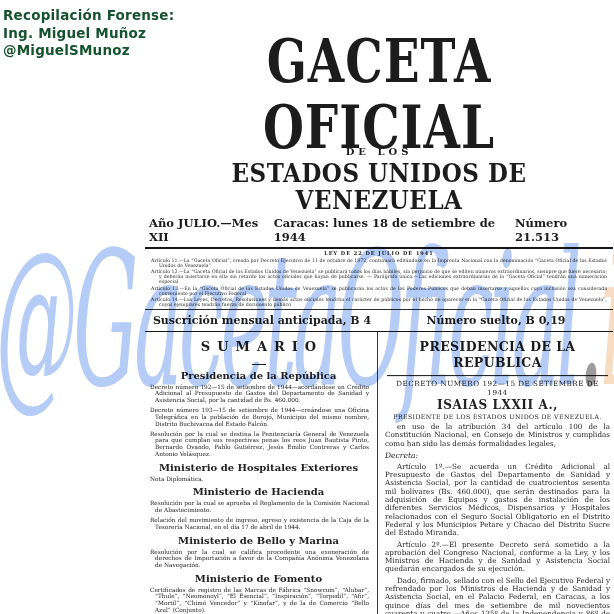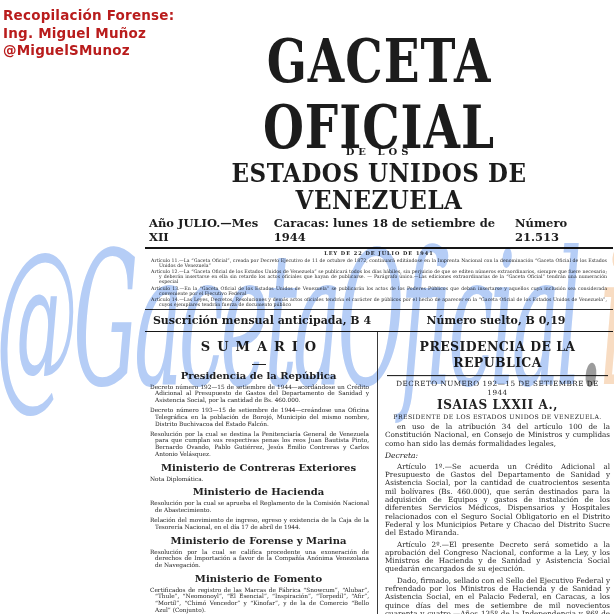--- a/index.html
+++ b/index.html
@@ -7,21 +7,21 @@
     width:614px; height:614px; position:relative; overflow:hidden;
     background:#ffffff; color:#1c1c1c;
     font-family:"DejaVu Serif","Liberation Serif",serif;
   }
 
   
   .credit {
     position:absolute; top:7px; left:3px; z-index:3;
     font-family:"DejaVu Sans","Liberation Sans",sans-serif;
     font-weight:bold; font-size:13.5px; line-height:17.5px;
-    color:#b91c1c; letter-spacing:0.2px;
+    color:#14532d; letter-spacing:0.2px;
   }
 
   
   .doc { position:absolute; left:145px; top:22px; width:468px; z-index:1; }
 
   .masthead-title {
     text-align:center; font-weight:bold; font-size:47px; line-height:52px;
     letter-spacing:1px; margin:6px 0 14px 0;
     transform:scaleY(1.28); transform-origin:center top;
   }
@@ -133,31 +133,31 @@
 
           <div class="sm-block rc-block t-heading"><span class="rc-text">Presidencia de la República</span></div>
 
           <div class="sm-block rc-block t-item"><span class="rc-text">Decreto número 192—15 de setiembre de 1944—acordándose un Crédito Adicional al Presupuesto de Gastos del Departamento de Sanidad y Asistencia Social, por la cantidad de Bs. 460.000.</span></div>
 
           <div class="sm-block rc-block t-item"><span class="rc-text">Decreto número 193—15 de setiembre de 1944—creándose una Oficina Telegráfica en la población de Borojó, Municipio del mismo nombre, Distrito Buchivacoa del Estado Falcón.</span></div>
 
 
           <div class="sm-block rc-block t-item"><span class="rc-text">Resolución por la cual se destina la Penitenciaría General de Venezuela para que cumplan sus respectivas penas los reos Juan Bautista Pinto, Bernardo Ovando, Pablo Gutiérrez, Jesús Emilio Contreras y Carlos Antonio Velásquez.</span></div>
 
-          <div class="sm-block rc-block t-heading"><span class="rc-text">Ministerio de Contreras Exteriores</span></div>
+          <div class="sm-block rc-block t-heading"><span class="rc-text">Ministerio de Hospitales Exteriores</span></div>
 
           <div class="sm-block rc-block t-item"><span class="rc-text">Nota Diplomática.</span></div>
 
           <div class="sm-block rc-block t-heading"><span class="rc-text">Ministerio de Hacienda</span></div>
 
           <div class="sm-block rc-block t-item"><span class="rc-text">Resolución por la cual se aprueba el Reglamento de la Comisión Nacional de Abastecimiento.</span></div>
 
           <div class="sm-block rc-block t-item"><span class="rc-text">Relación del movimiento de ingreso, egreso y existencia de la Caja de la Tesorería Nacional, en el día 17 de abril de 1944.</span></div>
 
-          <div class="sm-block rc-block t-heading"><span class="rc-text">Ministerio de Forense y Marina</span></div>
+          <div class="sm-block rc-block t-heading"><span class="rc-text">Ministerio de Bello y Marina</span></div>
 
           <div class="sm-block rc-block t-item"><span class="rc-text">Resolución por la cual se califica procedente una exoneración de derechos de Importación a favor de la Compañía Anónima Venezolana de Navegación.</span></div>
 
           <div class="sm-block rc-block t-heading"><span class="rc-text">Ministerio de Fomento</span></div>
 
           <div class="sm-block rc-block t-item"><span class="rc-text">Certificados de registro de las Marcas de Fábrica “Snowcum”, “Alubar”, “Thule”, “Neomonoyl”, “El Esencial”, “Inspiración”, “Torpedil”, “Afir”, “Mortil”, “Chimó Vencedor” y “Kinofar”, y de la de Comercio “Bello Azul” (Conjunto).</span></div>
 
           <div class="sm-block rc-block t-heading"><span class="rc-text">Ministerio de Sanidad y Asistencia Social</span></div>
 
         </div>

